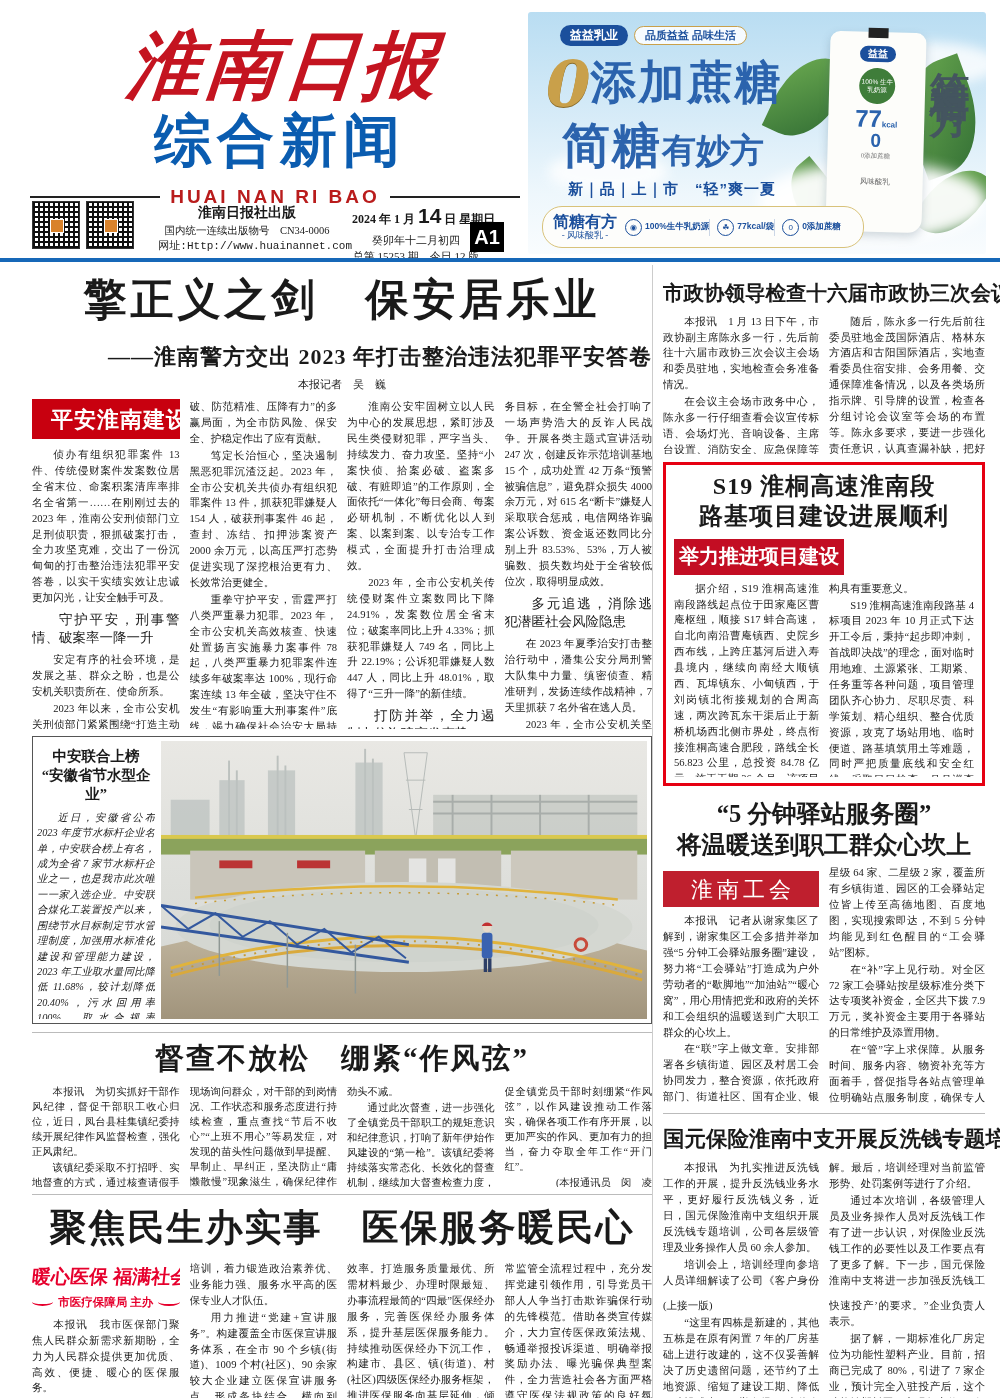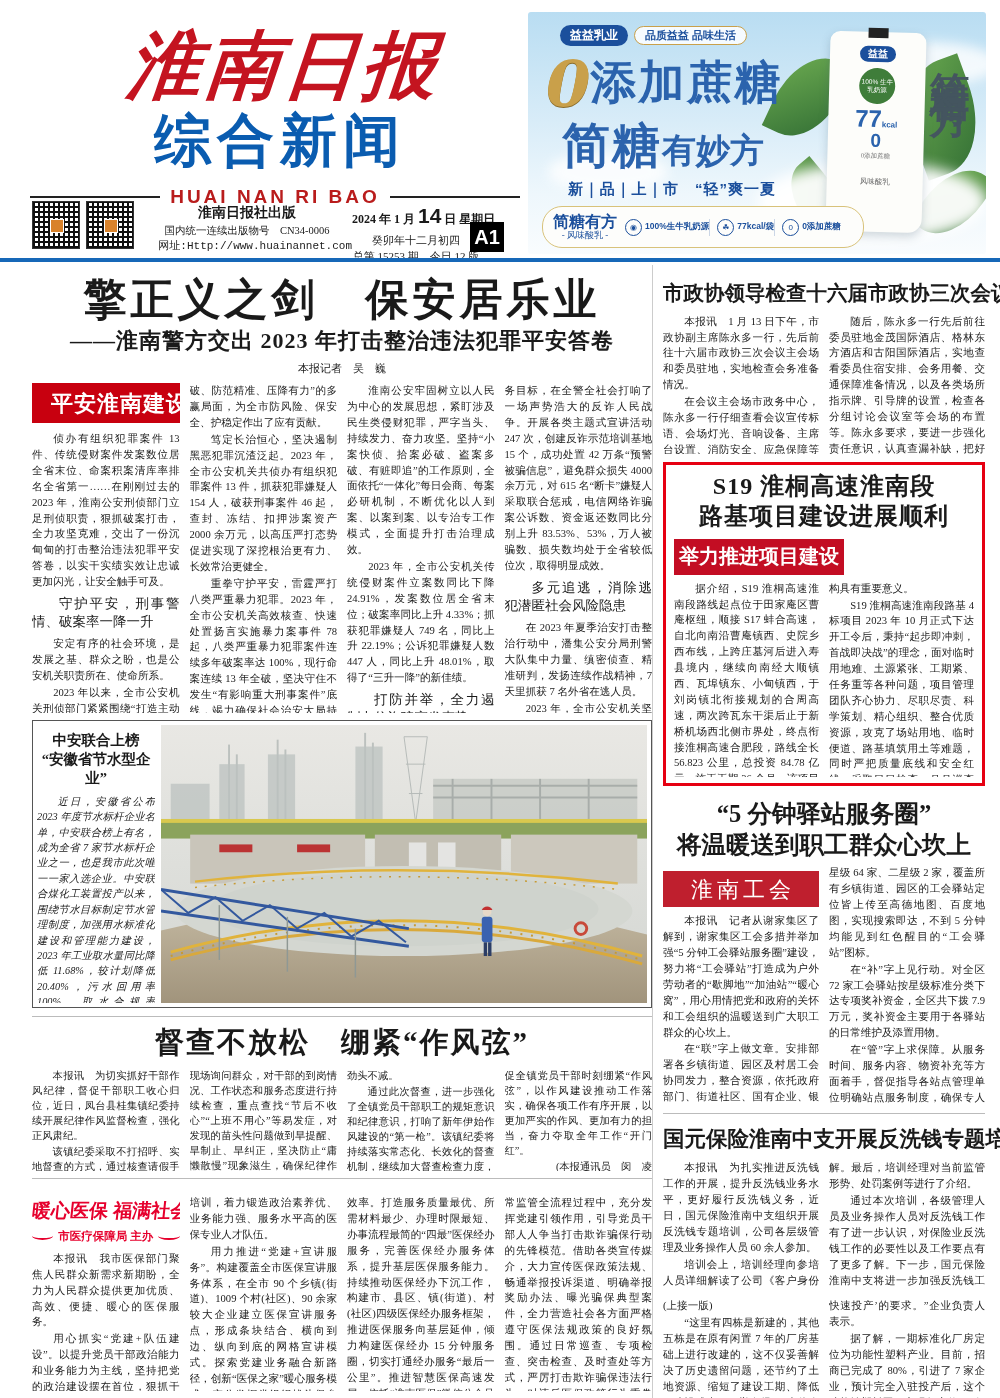--- a/index.html
+++ b/index.html
@@ -86,21 +86,21 @@
   .cols{display:flex;gap:10px;overflow:hidden;}
   .tcol{flex:1;overflow:hidden;text-align:justify;font-size:10.6px;line-height:1.5;}
   .tcol p{margin:0 0 1px 0;}
   .tcol p.p{text-indent:2em;}
   .tcol p.c{text-indent:0;}
   .tcol p.h{font-weight:normal;font-size:13.5px;line-height:1.35;text-indent:2em;margin:5px 0;}
   .tcol p.b{text-align:right;font-style:normal;}
   
   .lead-headline{margin-top:12px;text-align:center;font-family:"Liberation Sans","DejaVu Sans",sans-serif;
       font-weight:900;font-size:43px;letter-spacing:4px;line-height:1.05;white-space:nowrap;}
-  .lead-sub{text-align:center;font-weight:bold;font-size:22px;margin-top:4px;letter-spacing:1px;white-space:nowrap;}
+  .lead-sub{text-align:right;font-weight:bold;font-size:22px;margin-top:20px;letter-spacing:1px;white-space:nowrap;}
   .lead-byline{text-align:center;font-size:11px;margin:5px 0 7px 0;}
   .lead-cols{height:330px;}
   .red-tag{width:176px;height:40px;background:#c8000f;color:#fff;display:flex;align-items:center;justify-content:center;
       font-family:"Liberation Sans",sans-serif;font-weight:900;font-size:22px;letter-spacing:1px;margin-bottom:8px;white-space:nowrap;}
   
   .photo-box{margin-top:7px;border:1px solid #555;padding:4px;display:flex;gap:6px;height:288px;box-sizing:border-box;}
   .photo-story{width:118px;flex:none;font-style:italic;font-size:10.3px;line-height:1.5;text-align:justify;overflow:hidden;}
   .photo-story .ph-h{font-style:normal;font-weight:bold;font-size:14.5px;text-align:center;line-height:1.3;margin:6px 0 6px;}
   .photo-story p{margin:0;}
   .photo-story p.p{text-indent:2em;}
@@ -388,20 +388,21 @@
             </div>
           <div class="tcol">
 
           <p class="c">促全镇党员干部时刻绷紧“作风弦”，以作风建设推动工作落实，确保各项工作有序开展，以更加严实的作风、更加有力的担当，奋力夺取全年工作“开门红”。</p>
               <p class="b">(本报通讯员　闵　凌</p>
             </div>
         </div>
       </div>
 
       <div class="yibao">
+        <div class="yibao-headline">聚焦民生办实事　医保服务暖民心</div>
         <div class="cols yibao-cols">
           <div class="tcol">
             <div class="yibao-logo">
               <div class="yl1">暖心医保 福满社会</div>
               <div class="yl2">
                 <i class="swoosh"></i>
                 <span>市医疗保障局 主办</span>
                 <i class="swoosh"></i>
               </div>
             </div>

